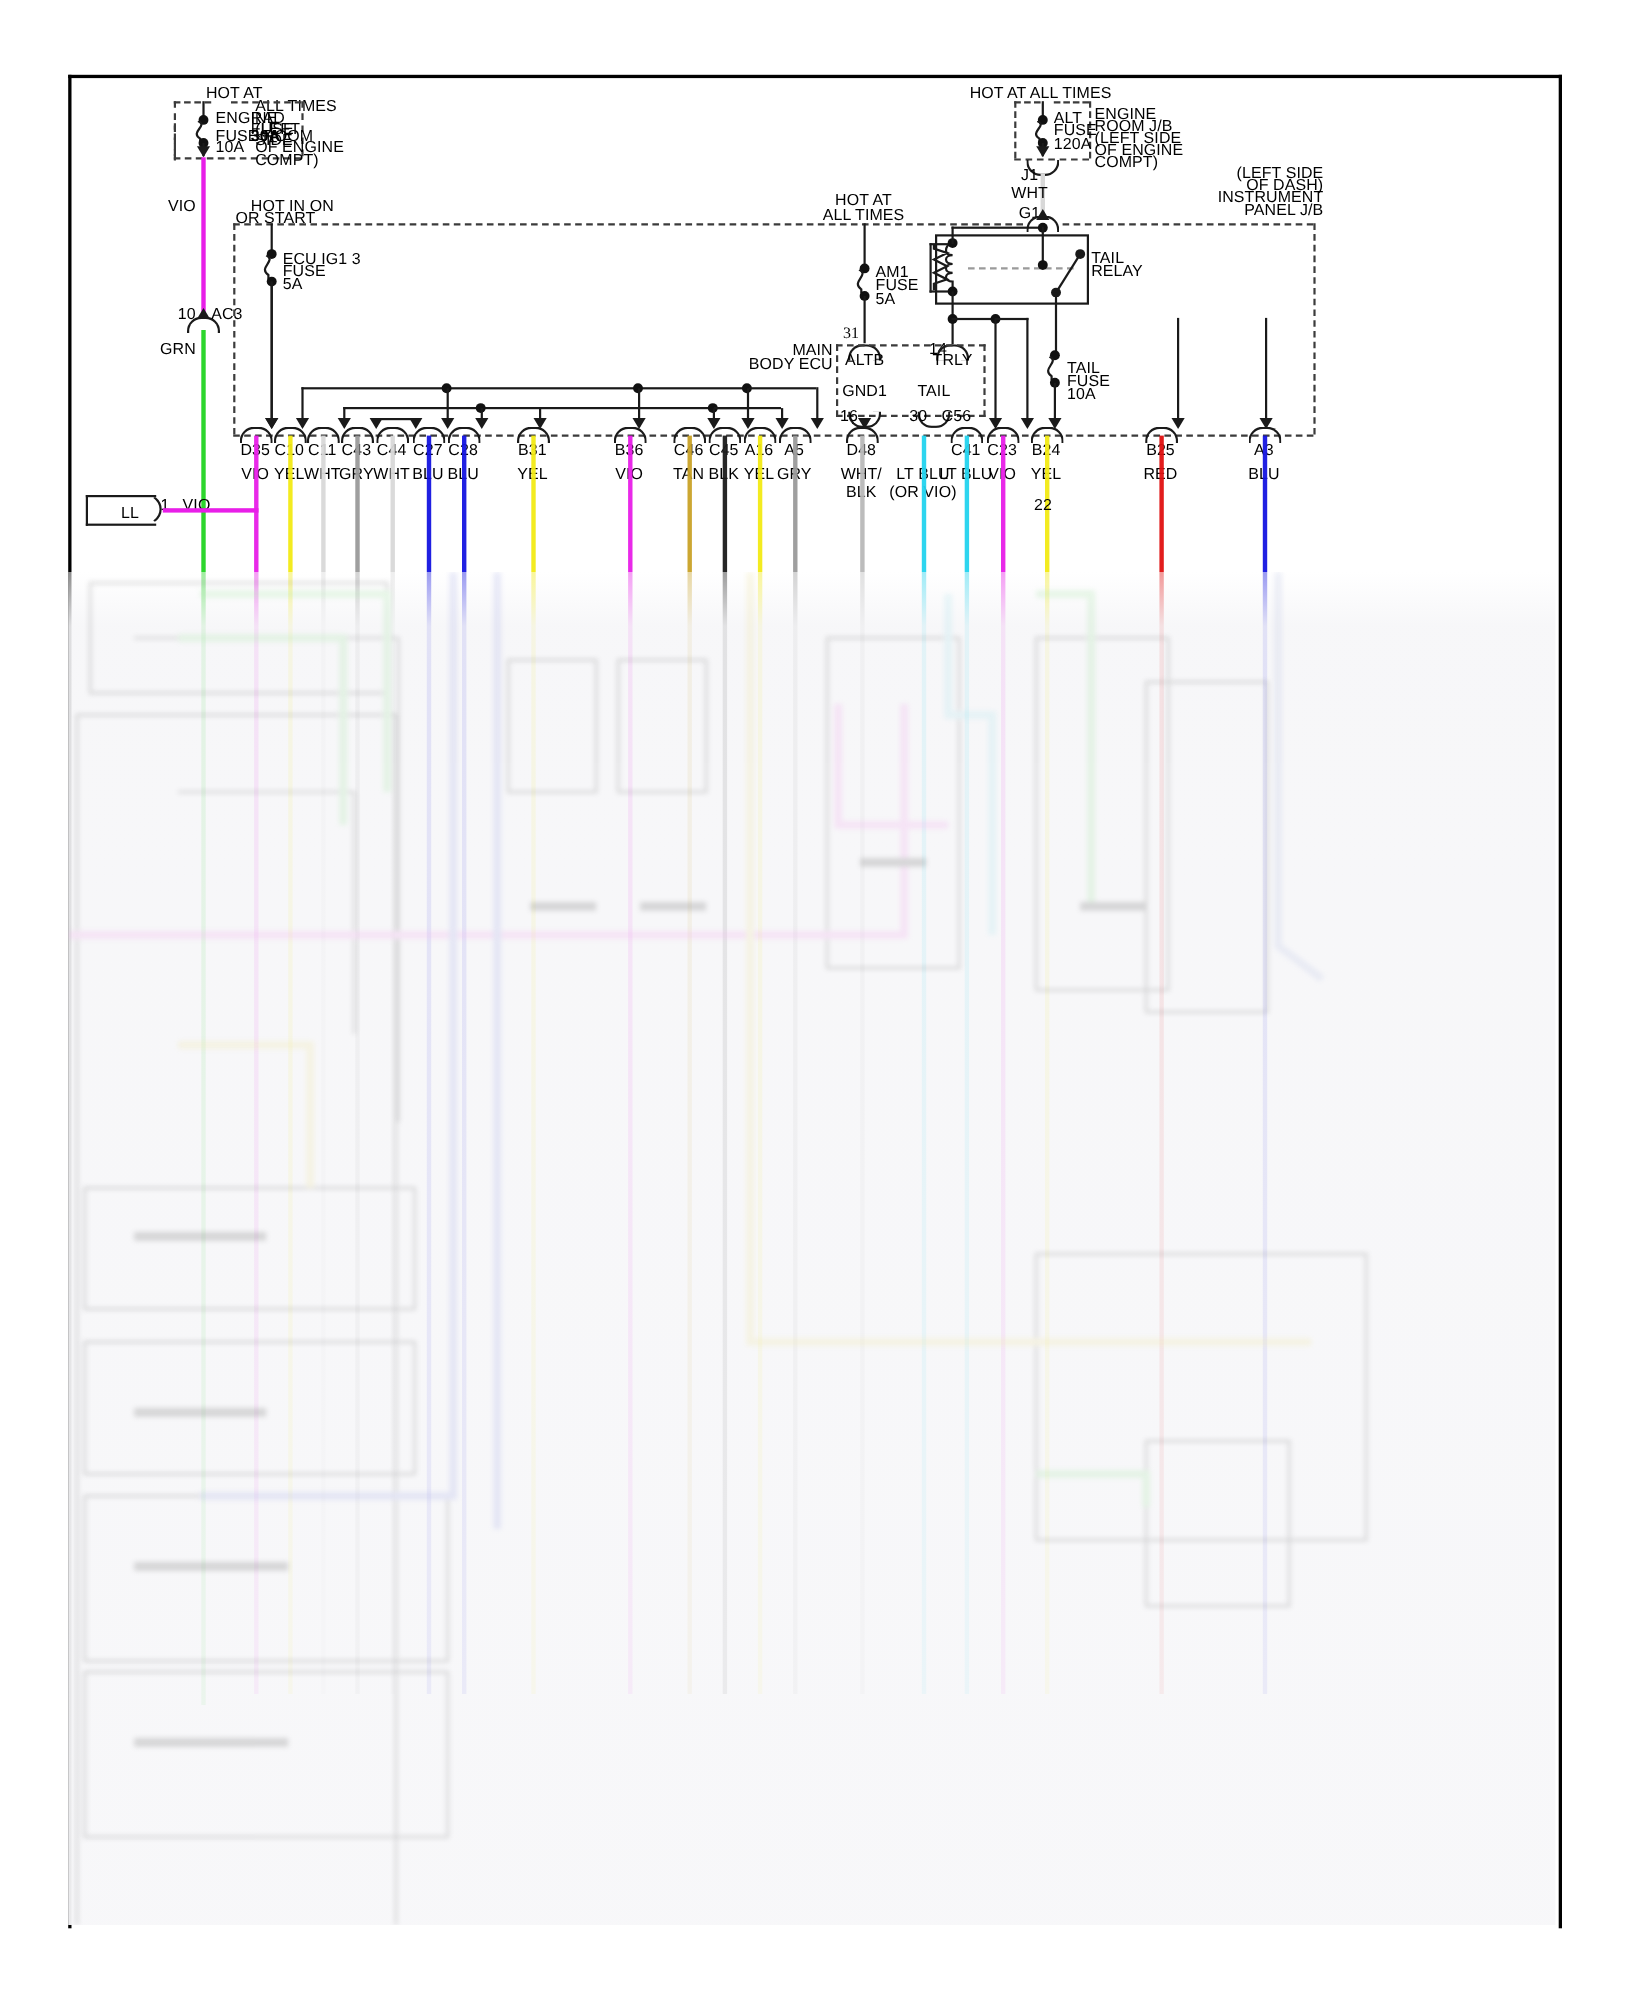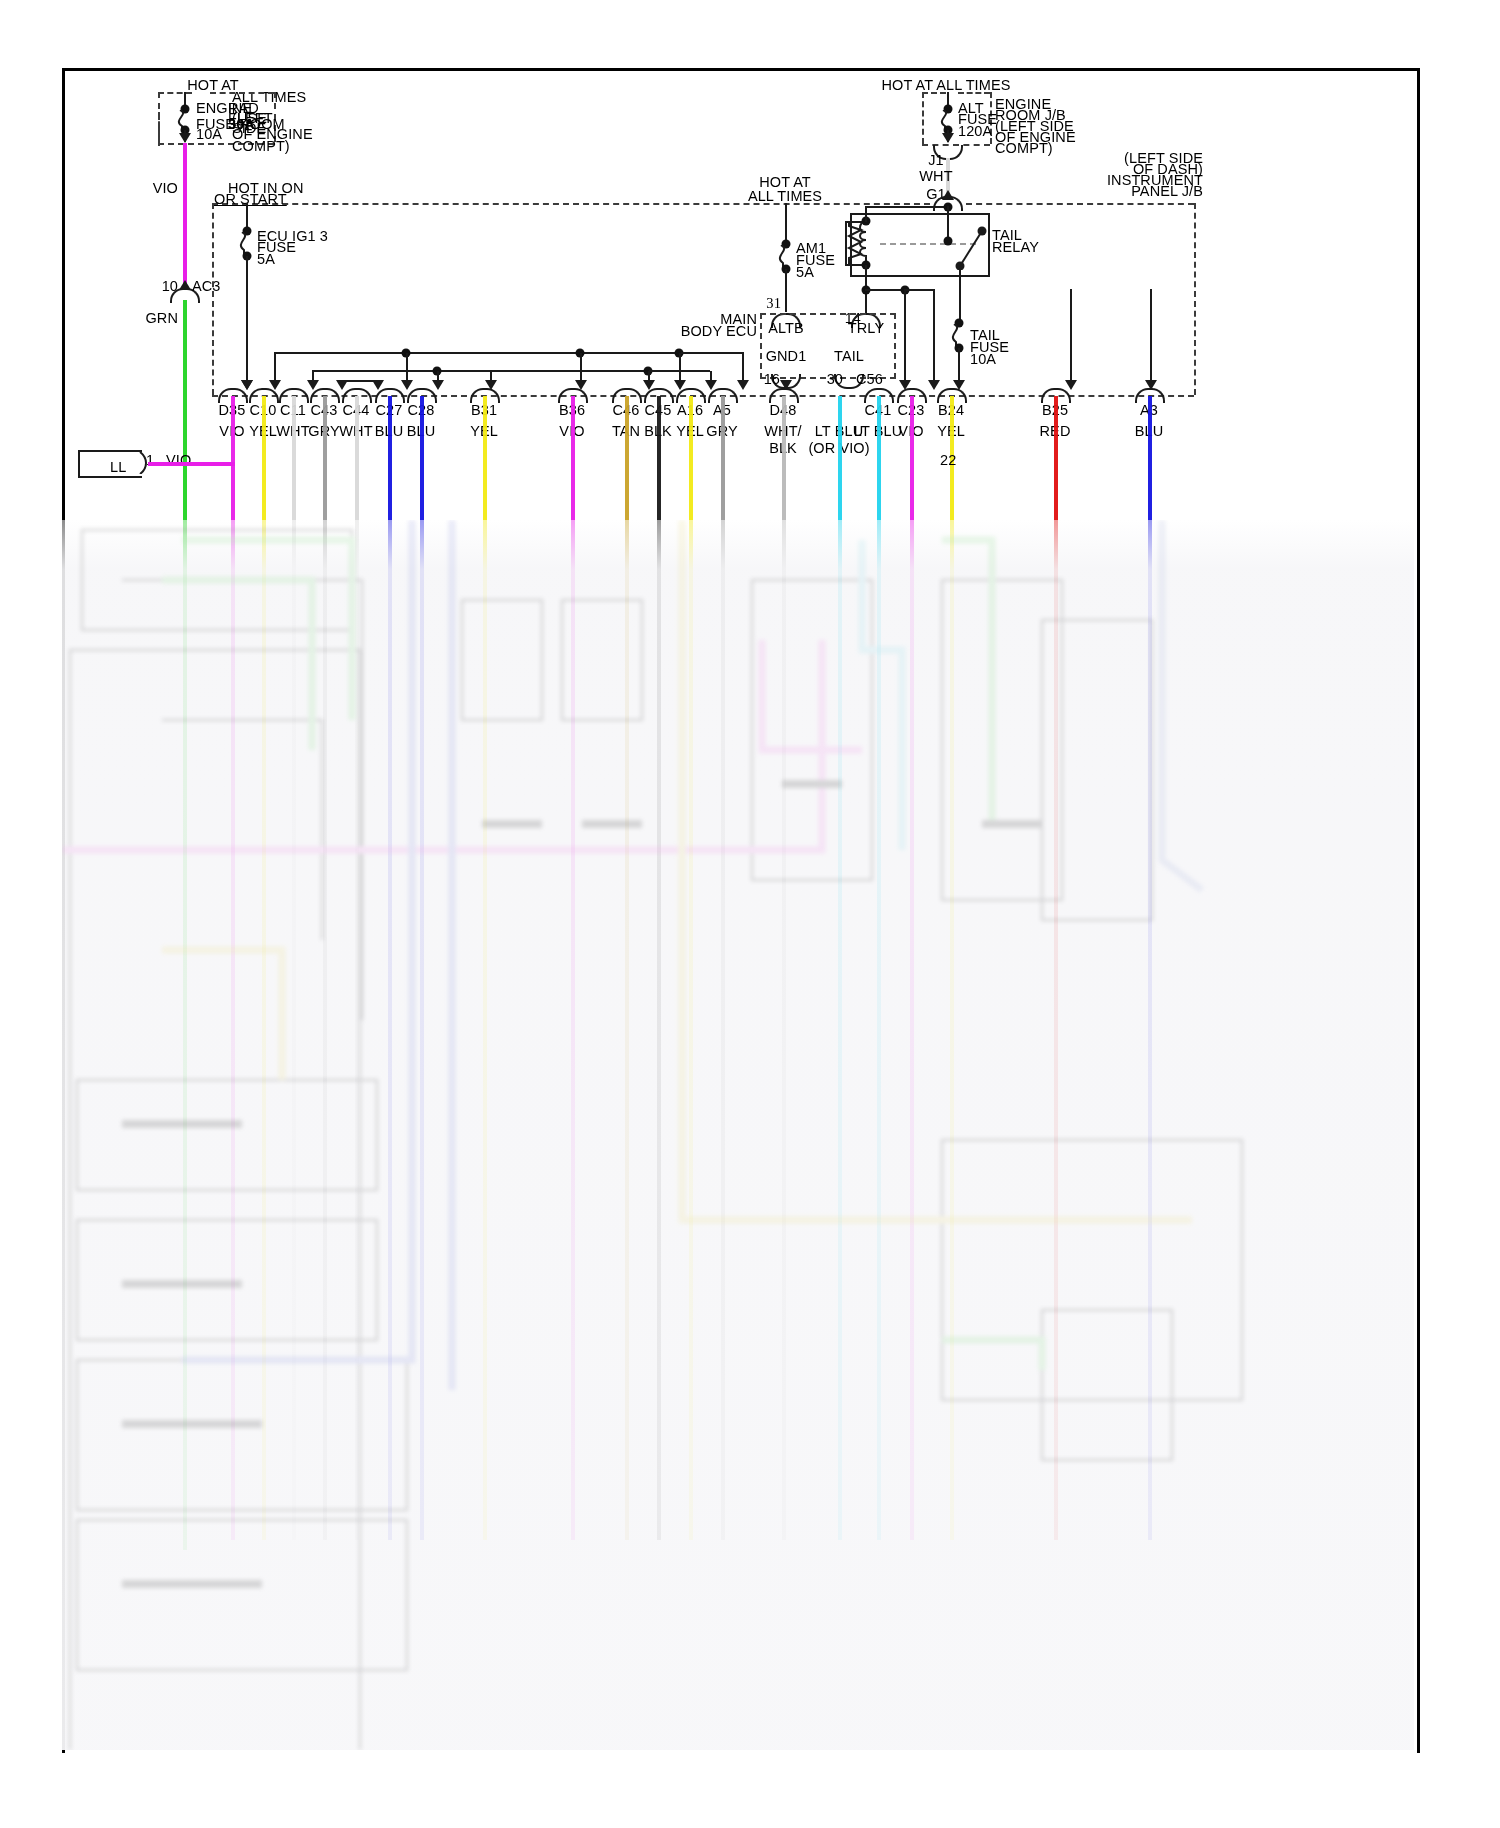--- a/index.html
+++ b/index.html
@@ -146,21 +146,21 @@
 
   <div class="conn" style="left:948px;top:196px;"></div>
   <div class="arr-up" style="left:948px;top:190px;"></div>
 
   <div class="lbl r" style="left:1203px;top:150px;">(LEFT SIDE</div>
   <div class="lbl r" style="left:1203px;top:161px;">OF DASH)</div>
   <div class="lbl r" style="left:1203px;top:172px;text-align:right;">INSTRUMENT</div>
   <div class="lbl r" style="left:1203px;top:183px;text-align:center;">PANEL J/B</div>
 
   <div class="lbl" style="left:228px;top:180px;">HOT IN ON</div>
-  <div class="lbl" style="left:214px;top:191px;text-decoration:underline;">OR START</div>
+  <div class="lbl" style="left:214px;top:191px;">OR START</div>
 
   <div class="wire v" style="left:246px;top:203px;height:28px;"></div>
   <div class="node" style="left:247px;top:231px;"></div>
   <svg class="fuse-sq" style="left:247px;top:232px;width:18px;height:22px;" viewBox="0 0 18 22">
     <path d="M4 0 C 14 5, -4 11, 6 18 L6 22" stroke="#1a1a1a" stroke-width="2" fill="none"></path>
   </svg>
   <div class="node" style="left:247px;top:256px;"></div>
   <div class="wire v" style="left:246px;top:256px;height:132px;"></div>
   <div class="arr" style="left:247px;top:380px;"></div>
 

